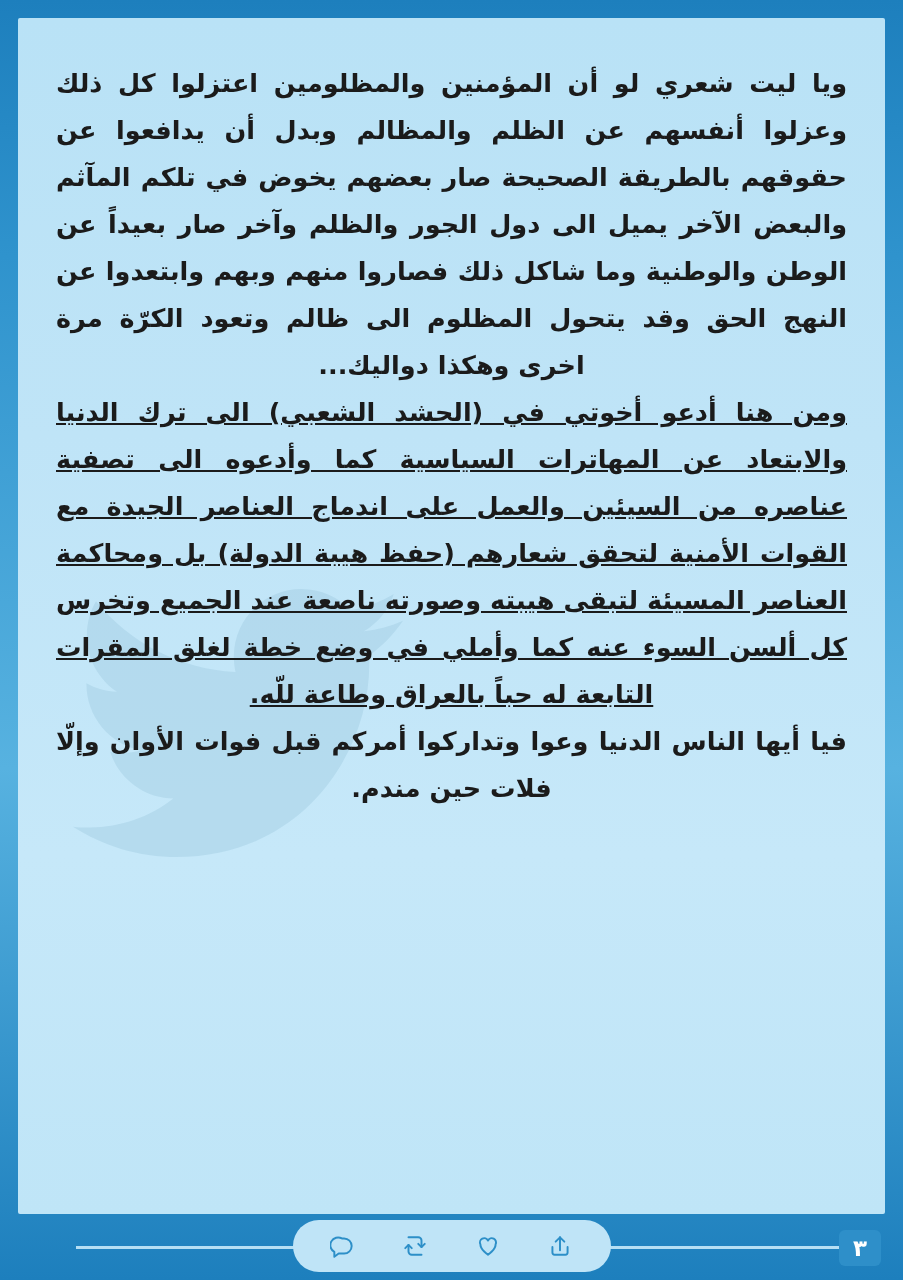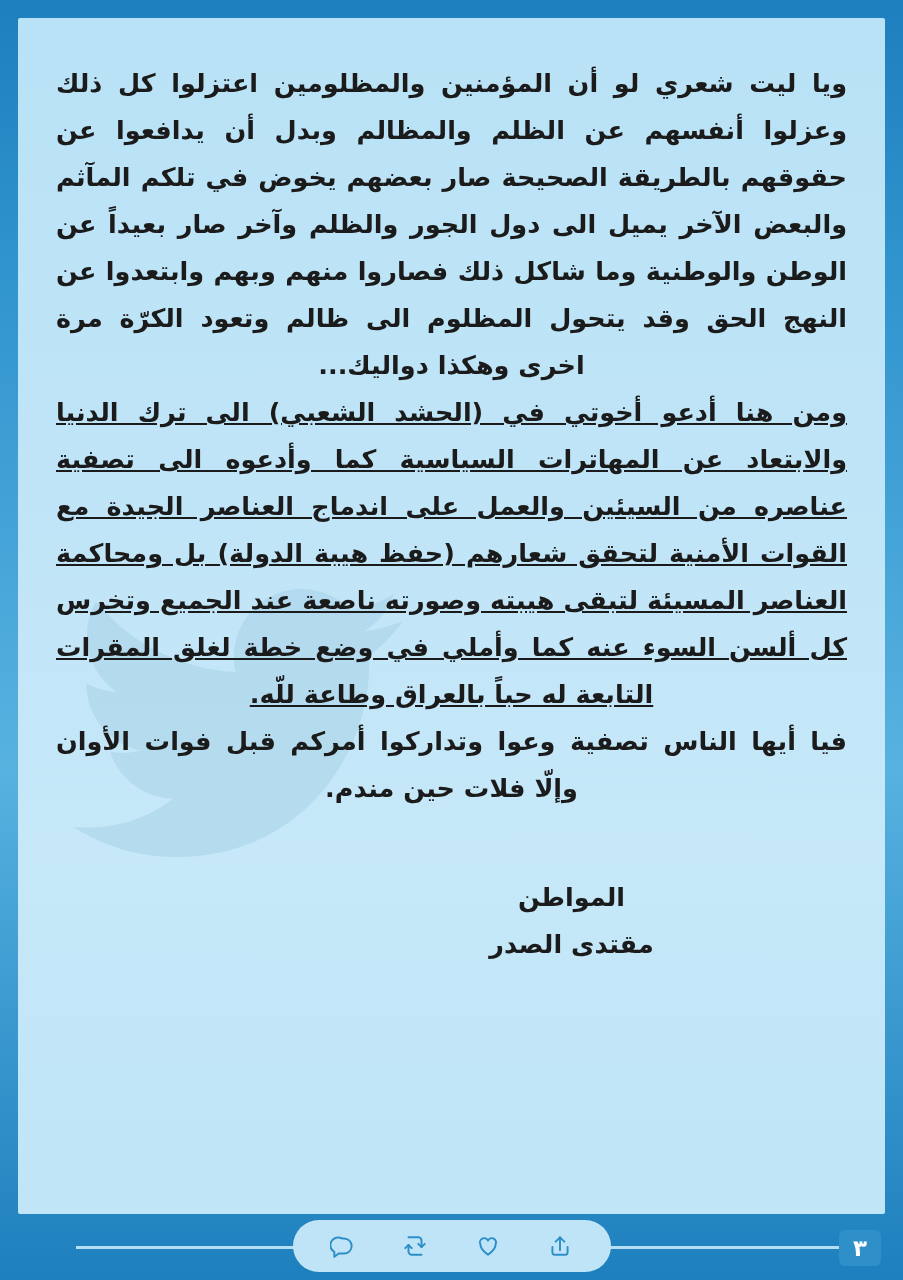--- a/index.html
+++ b/index.html
@@ -156,26 +156,22 @@
 
     <div class="watermark">
       <svg viewBox="0 0 512 512" xmlns="http://www.w3.org/2000/svg" aria-hidden="true">
         <path fill="#9cc8de" d="M459.37 151.716c.325 4.548.325 9.097.325 13.645 0 138.72-105.583 298.558-298.558 298.558-59.452 0-114.68-17.219-161.137-47.106 8.447.974 16.568 1.299 25.34 1.299 49.055 0 94.213-16.568 130.274-44.832-46.132-.975-84.792-31.188-98.112-72.772 6.498.974 12.995 1.624 19.818 1.624 9.421 0 18.843-1.3 27.614-3.573-48.081-9.747-84.143-51.98-84.143-102.985v-1.299c13.969 7.797 30.214 12.67 47.431 13.319-28.264-18.843-46.781-51.005-46.781-87.391 0-19.492 5.197-37.36 14.294-52.954 51.655 63.675 129.3 105.258 216.365 109.807-1.624-7.797-2.599-15.918-2.599-24.04 0-57.828 46.782-104.934 104.934-104.934 30.213 0 57.502 12.67 76.67 33.137 23.715-4.548 46.456-13.32 66.599-25.34-7.798 24.366-24.366 44.833-46.132 57.827 21.117-2.273 41.584-8.122 60.426-16.243-14.292 20.791-32.161 39.308-52.628 54.253z"></path>
       </svg>
     </div>
 
     <div class="content">
       <p class="para p1">ويا ليت شعري لو أن المؤمنين والمظلومين اعتزلوا كل ذلك وعزلوا أنفسهم عن الظلم والمظالم وبدل أن يدافعوا عن حقوقهم بالطريقة الصحيحة صار بعضهم يخوض في تلكم المآثم والبعض الآخر يميل الى دول الجور والظلم وآخر صار بعيداً عن الوطن والوطنية وما شاكل ذلك فصاروا منهم وبهم وابتعدوا عن النهج الحق وقد يتحول المظلوم الى ظالم وتعود الكرّة مرة اخرى وهكذا دواليك...</p>
       <p class="para p2">ومن هنا أدعو أخوتي في (الحشد الشعبي) الى ترك الدنيا والابتعاد عن المهاترات السياسية كما وأدعوه الى تصفية عناصره من السيئين والعمل على اندماج العناصر الجيدة مع القوات الأمنية لتحقق شعارهم (حفظ هيبة الدولة) بل ومحاكمة العناصر المسيئة لتبقى هيبته وصورته ناصعة عند الجميع وتخرس كل ألسن السوء عنه كما وأملي في وضع خطة لغلق المقرات التابعة له حباً بالعراق وطاعة للّه.</p>
-      <p class="para p3">فيا أيها الناس تصفية وعوا وتداركوا أمركم قبل فوات الأوان وإلّا فلات حين مندم.</p>
-
-      <div class="signature">
-        <div>المواطن</div>
-        <div>مقتدى الصدر</div>
-      </div>
+      <p class="para p3">فيا أيها الناس الدنيا وعوا وتداركوا أمركم قبل فوات الأوان وإلّا فلات حين مندم.</p>
+
     </div>
 
   </div>
 
   <div class="bottom-bar">
     <div class="rule"></div>
 
     <div class="page-num">٣</div>
 
     <div class="actions">

